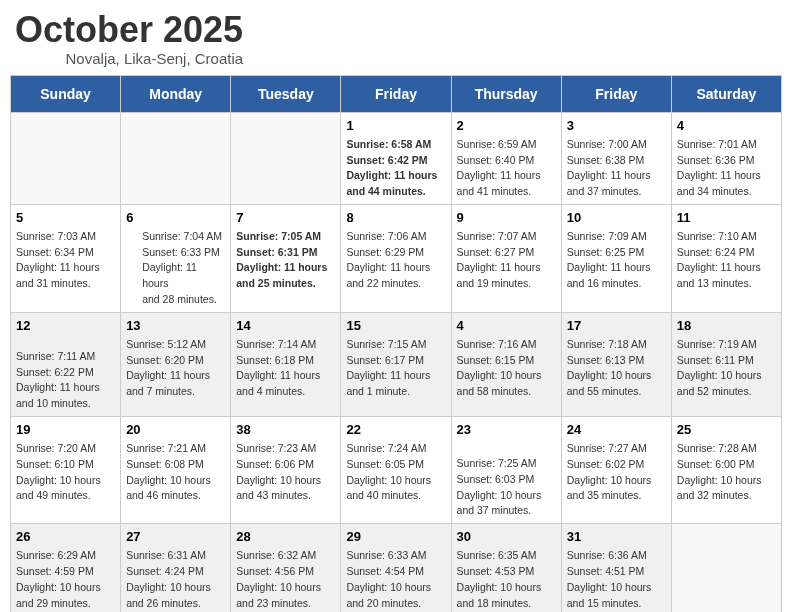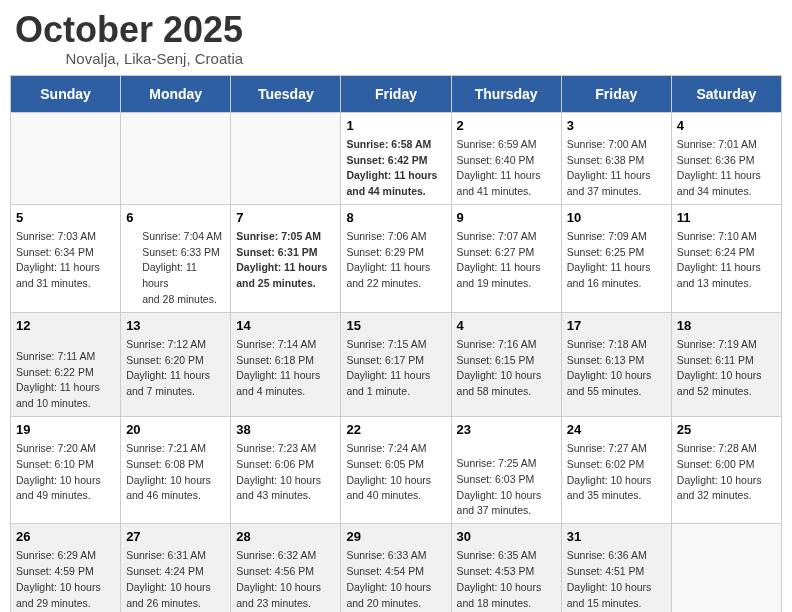--- a/index.html
+++ b/index.html
@@ -200,21 +200,21 @@
       <tr class="row-shaded">
         <td>
           <span class="day-number">12</span>
           <div class="day-info" style="white-space: pre-line; margin-top: 14px;">Sunrise: 7:11 AM
 Sunset: 6:22 PM
 Daylight: 11 hours
 and 10 minutes.</div>
         </td>
         <td>
           <span class="day-number">13</span>
-          <div class="day-info" style="white-space: pre-line;">Sunrise: 7:12 AM
+          <div class="day-info" style="white-space: pre-line;">Sunrise: 5:12 AM
 Sunset: 6:20 PM
 Daylight: 11 hours
 and 7 minutes.</div>
         </td>
         <td>
           <span class="day-number">14</span>
           <div class="day-info" style="white-space: pre-line;">Sunrise: 7:14 AM
 Sunset: 6:18 PM
 Daylight: 11 hours
 and 4 minutes.</div>

